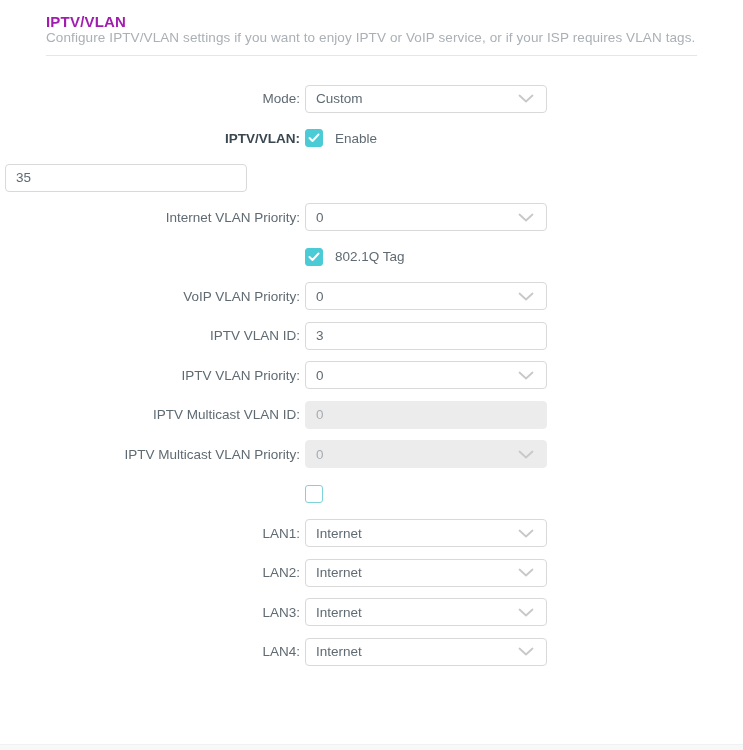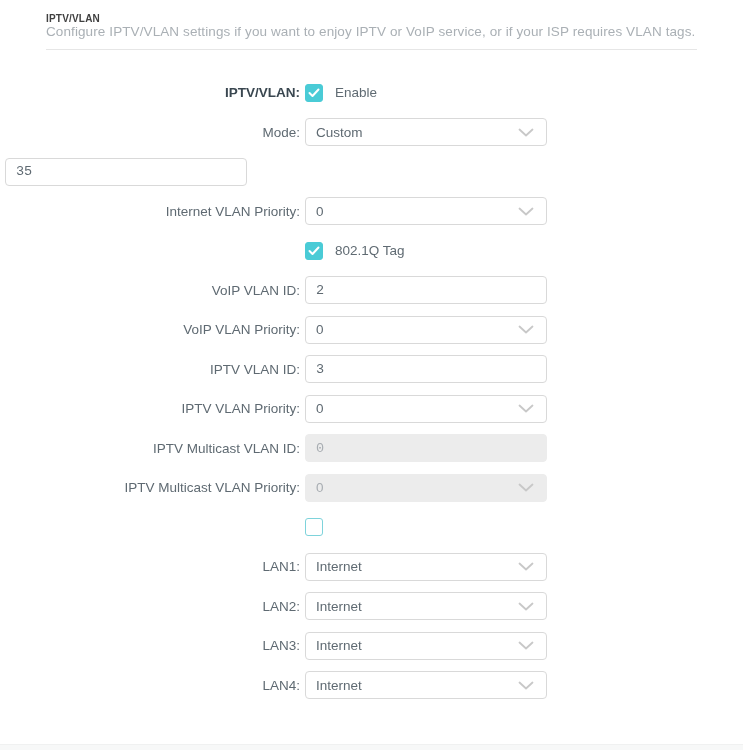--- a/index.html
+++ b/index.html
@@ -6,21 +6,21 @@
   body{
     width:743px;height:750px;
     background:#ffffff;
     font-family:"Liberation Sans","DejaVu Sans",sans-serif;
     overflow:hidden;
     position:relative;
     color:#5f6a72;
   }
   .header{padding:13px 46px 0 46px;}
   .page-title{
-    font-size:10px;font-weight:bold;color:#404040;letter-spacing:.2px;
+    font-size:15px;font-weight:bold;color:#a21caf;letter-spacing:.2px;
   }
   .page-desc{
     font-size:13.5px;color:#aab0b5;letter-spacing:.1px;
   }
   .divider{
     margin:10px 46px 0 46px;border:none;border-top:1px solid #e6e6e6;height:0;
   }
   .form{padding-top:23px;}
   .row{
     display:flex;align-items:center;height:39.5px;
@@ -29,21 +29,21 @@
     width:300px;flex:0 0 300px;text-align:right;
     font-size:13.5px;color:#5f6a72;
   }
   .row-label.bold{font-weight:bold;color:#3a4750;}
   .row-ctrl{margin-left:5px;display:flex;align-items:center;}
   .textbox,.selectbox{
     width:242px;height:28px;box-sizing:border-box;
     border:1px solid #d9d9d9;border-radius:4px;background:#fff;
     font-size:13.5px;color:#5f6a72;
   }
-  .textbox{padding:0 10px;outline:none;font-family:Liberation Mono, monospace;}
+  .textbox{padding:0 10px;outline:none;font-family:Liberation Sans, sans-serif;}
   .textbox.disabled{
     background:#ececec;border-color:#ececec;color:#a8adb2;
   }
   .selectbox{
     display:flex;align-items:center;justify-content:space-between;
     padding:0 10px;cursor:pointer;user-select:none;
   }
   .selectbox.disabled{
     background:#ececec;border-color:#ececec;color:#a8adb2;cursor:default;
   }
@@ -66,48 +66,48 @@
 
 <div class="header">
   <div class="page-title">IPTV/VLAN</div>
   <div class="page-desc">Configure IPTV/VLAN settings if you want to enjoy IPTV or VoIP service, or if your ISP requires VLAN tags.</div>
 </div>
 <hr class="divider">
 
 <div class="form">
 
   <div class="row">
+    <div class="row-label">Mode:</div>
+    <div class="row-ctrl">
+      <div class="selectbox">
+        <span>Custom</span>
+        <span class="chev">
+          <svg width="16" height="9" viewBox="0 0 16 9">
+              <polyline points="1.5,1.5 8,7.5 14.5,1.5" fill="none" stroke="#c8c8c8" stroke-width="1.8" stroke-linecap="round" stroke-linejoin="round"></polyline>
+            </svg>
+        </span>
+      </div>
+    </div>
+  </div>
+
+  <div class="row">
     <div class="row-label bold">IPTV/VLAN:</div>
     <div class="row-ctrl">
       <div class="cb checked">
         <span>
           <svg width="12" height="10" viewBox="0 0 12 10">
               <polyline points="1.5,5 4.5,8 10.5,1.5" fill="none" stroke="#fff" stroke-width="2" stroke-linecap="round" stroke-linejoin="round"></polyline>
             </svg>
         </span>
       </div>
       <span class="cb-label">Enable</span>
     </div>
   </div>
 
   <div class="row">
-    <div class="row-label">Mode:</div>
-    <div class="row-ctrl">
-      <div class="selectbox">
-        <span>Custom</span>
-        <span class="chev">
-          <svg width="16" height="9" viewBox="0 0 16 9">
-              <polyline points="1.5,1.5 8,7.5 14.5,1.5" fill="none" stroke="#c8c8c8" stroke-width="1.8" stroke-linecap="round" stroke-linejoin="round"></polyline>
-            </svg>
-        </span>
-      </div>
-    </div>
-  </div>
-
-  <div class="row">
     <div class="row-ctrl">
       <input class="textbox" value="35" style="">
     </div>
   </div>
 
   <div class="row">
     <div class="row-label">Internet VLAN Priority:</div>
     <div class="row-ctrl">
       <div class="selectbox">
         <span>0</span>
@@ -127,26 +127,20 @@
         <span>
           <svg width="12" height="10" viewBox="0 0 12 10">
               <polyline points="1.5,5 4.5,8 10.5,1.5" fill="none" stroke="#fff" stroke-width="2" stroke-linecap="round" stroke-linejoin="round"></polyline>
             </svg>
         </span>
       </div>
       <span class="cb-label">802.1Q Tag</span>
     </div>
   </div>
 
-  <div class="row">
-    <div class="row-label">VoIP VLAN ID:</div>
-    <div class="row-ctrl">
-      <input class="textbox" value="2" style="">
-    </div>
-  </div>
 
   <div class="row">
     <div class="row-label">VoIP VLAN Priority:</div>
     <div class="row-ctrl">
       <div class="selectbox">
         <span>0</span>
         <span class="chev">
           <svg width="16" height="9" viewBox="0 0 16 9">
               <polyline points="1.5,1.5 8,7.5 14.5,1.5" fill="none" stroke="#c8c8c8" stroke-width="1.8" stroke-linecap="round" stroke-linejoin="round"></polyline>
             </svg>

